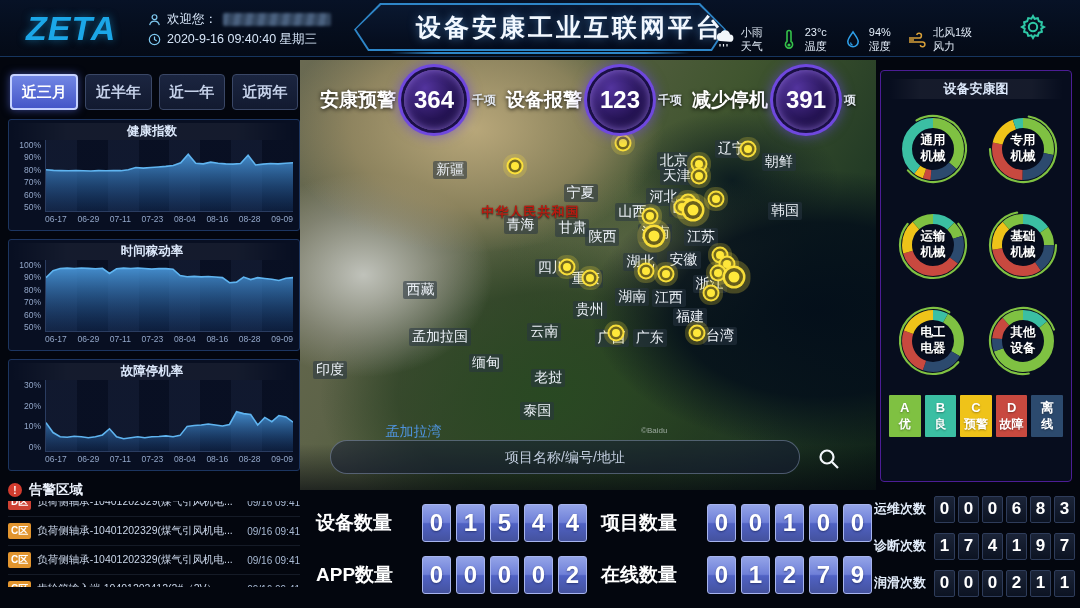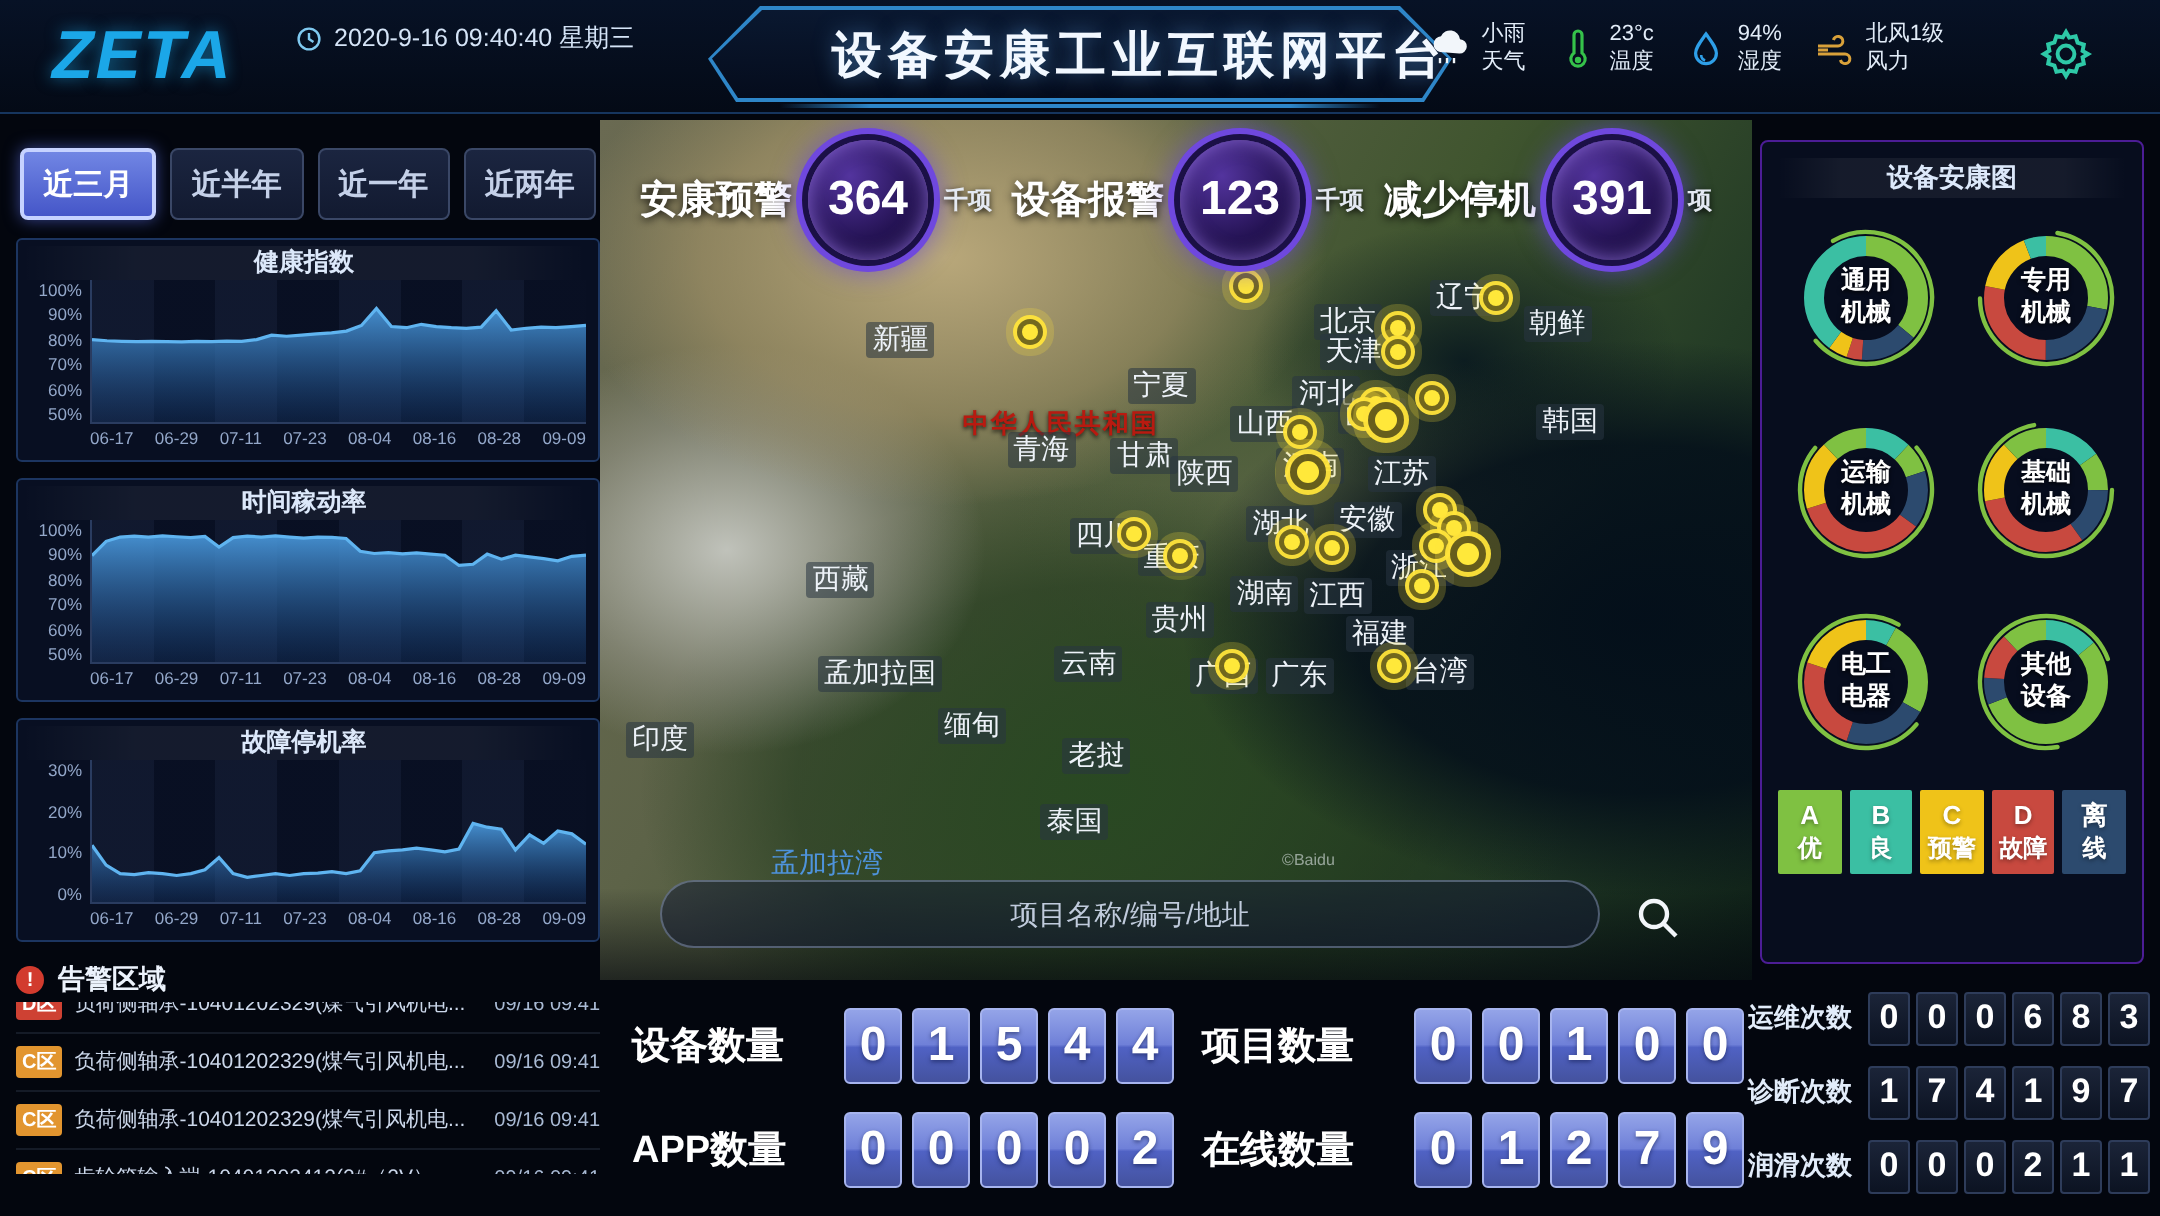--- a/index.html
+++ b/index.html
@@ -26,21 +26,21 @@
     background:#2E86C8; }
   .title-inner { position:absolute; inset:2px;
     clip-path:polygon(25px 0,calc(100% - 25px) 0,100% 55%,calc(100% - 13px) 100%,13px 100%,0 55%);
     background:linear-gradient(180deg,#0A1830 0%,#050C1C 100%);
     display:flex; align-items:center; justify-content:flex-end; }
   .title-inner h1 { font-size:25px; font-weight:bold; letter-spacing:3px; color:#F2F8FF;
     text-shadow:0 0 10px rgba(100,180,255,.5); }
   .title-underline { position:absolute; left:50%; top:52px; transform:translateX(-50%);
     width:300px; height:2px; background:linear-gradient(90deg,transparent,#2E86C8 15%,#2E86C8 85%,transparent); }
   .weather { position:absolute; right:108px; top:11px; display:flex; gap:15px; }
-  .weather-item { display:flex; align-items:center; gap:5px; }
+  .weather-item { display:flex; align-items:center; gap:5px;margin-top:15px; }
   .weather-item .txt { font-size:11px; line-height:1.25; color:#E2ECF8; }
   .wicon { width:22px; height:22px; }
   .gear { position:absolute; right:30px; top:10px; width:34px; height:34px; cursor:pointer; }
 
   
   .left { position:absolute; left:8px; top:62px; width:292px; bottom:0; }
   .range-buttons { display:flex; gap:7px; padding:12px 2px 9px 2px; }
   .range-btn { flex:1; height:36px; border-radius:4px; font-size:15px; font-weight:bold;
     color:#C4D0E8; background:linear-gradient(180deg,#1B2540 0%,#121A30 100%);
     border:1px solid #3A4766; cursor:pointer; font-family:inherit; }
@@ -151,20 +151,28 @@
     background:linear-gradient(180deg,#1B2438 0%,#0C1322 100%); border:1px solid #2E3C5A; }
 </style>
 </head>
 <body>
 
 <div class="app">
 
   <header>
     <div class="logo">ZETA</div>
     <div class="welcome">
+      <div class="row">
+        <svg class="hicon" viewBox="0 0 14 14" fill="none" stroke="#7FC9F0" stroke-width="1.3">
+            <circle cx="7" cy="4.5" r="2.6"></circle>
+            <path d="M1.8 13c.7-3 3-4.3 5.2-4.3S11.5 10 12.2 13"></path>
+          </svg>
+        <span>欢迎您：</span>
+        <span class="masked-name"></span>
+      </div>
       <div class="row">
         <svg class="hicon" viewBox="0 0 14 14" fill="none" stroke="#7FC9F0" stroke-width="1.3">
             <circle cx="7" cy="7" r="5.6"></circle>
             <path d="M7 3.8V7l2.4 1.6"></path>
           </svg>
         <span>2020-9-16 09:40:40 星期三</span>
       </div>
     </div>
     <div class="title-wrap">
       <div class="title-inner">

